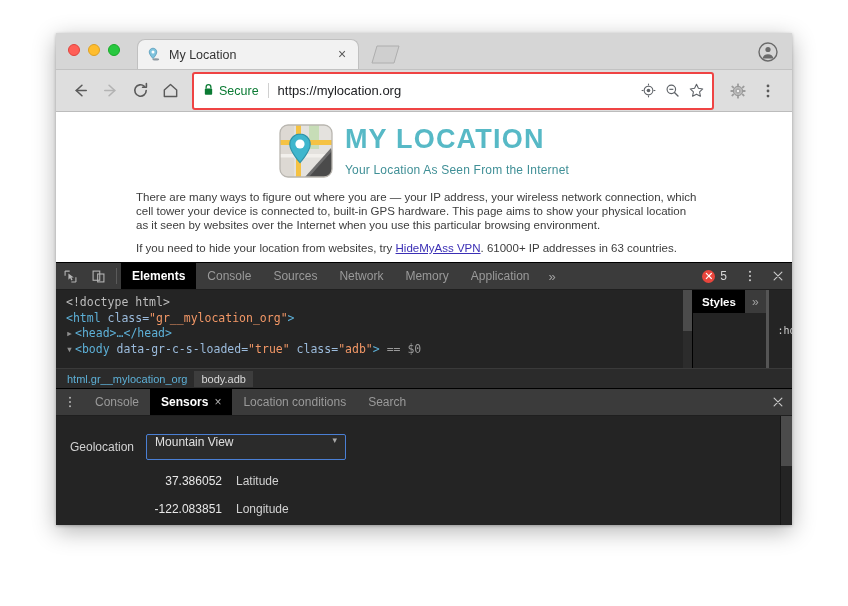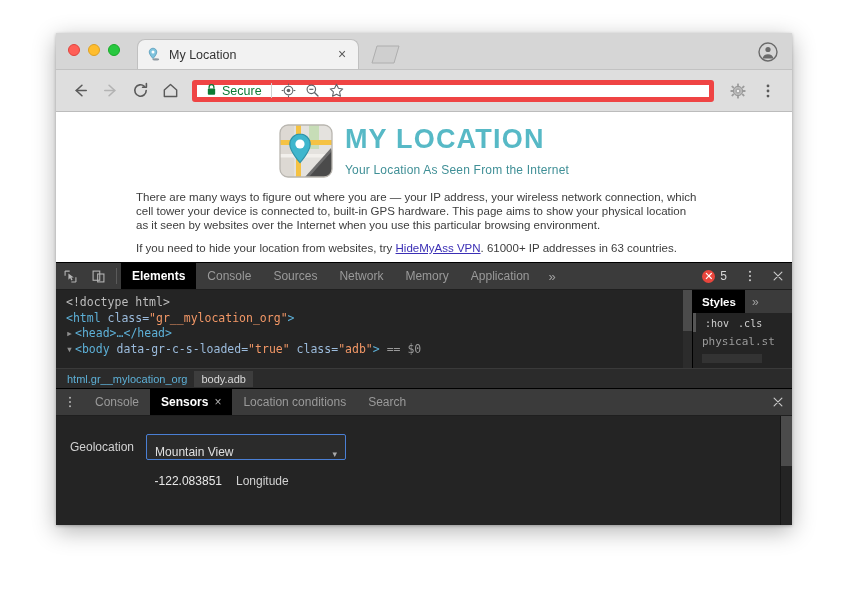--- a/index.html
+++ b/index.html
@@ -93,24 +93,24 @@
   .tb-btn {
     width: 28px; height: 28px;
     display: flex; align-items: center; justify-content: center;
     color: #5f6368;
     flex: 0 0 auto;
   }
   .tb-btn.disabled { color: #b3b3b3; }
 
   .omnibox {
     flex: 1;
-    height: 22px;
+    height: 38px;
     margin: 0 8px 0 6px;
     background: #fff;
-    border: 5px solid #ef4444;
+    border: 2px solid #ef4444;
     border-radius: 3px;
     display: flex;
     align-items: center;
     padding: 0 6px 0 9px;
     min-width: 0;
   }
   .secure-chip { display: flex; align-items: center; gap: 5px; flex: 0 0 auto; }
   .secure-text { color: #0b7b34; font-size: 12.5px; }
   .om-divider { width: 1px; height: 15px; background: #d0d0d0; margin: 0 9px; flex: 0 0 auto; }
   .om-url { font-size: 13px; color: #202124; flex: 1; white-space: nowrap; overflow: hidden; }
@@ -242,21 +242,20 @@
     position: absolute; top: 0; left: 0;
     width: 100%; height: 52%;
     background: #4b4b4b;
   }
 
   .styles-pane {
     flex: 0 0 100px;
     background: #242424;
     border-left: 1px solid #000;
     display: flex;
-    flex-direction: column;
     position: relative;
     overflow: hidden;
   }
   .styles-tabbar {
     height: 23px;
     background: #3b3b3b;
     display: flex;
     align-items: stretch;
     flex: 0 0 auto;
   }
@@ -337,21 +336,21 @@
     padding: 18px 0 0 14px;
     overflow: hidden;
   }
   .geo-row { display: flex; align-items: center; gap: 12px; }
   .geo-label { font-size: 12px; color: #d2d2d2; }
   .geo-select {
     width: 200px; height: 26px;
     background: #2b2b2b;
     border: 1px solid #4a7fd4;
     border-radius: 2px;
-    display: flex; align-items: flex-end;
+    display: flex; align-items: flex-start;
     padding: 0 8px;
     font-size: 12px;
     color: #e0e0e0;
   }
   .geo-select .val { flex: 1; }
   .geo-select .caret { color: #a9a9a9; font-size: 9px; }
 
   .coord-row {
     display: flex;
     align-items: center;
@@ -447,20 +446,21 @@
       <span class="secure-chip">
         <span>
           <svg viewBox="0 0 12 14" width="11" height="13">
             <path d="M3.4 6V4.3a2.6 2.6 0 0 1 5.2 0V6" fill="none" stroke="#0b7b34" stroke-width="1.4"></path>
             <rect x="2" y="6" width="8" height="6.6" rx="1" fill="#0b7b34"></rect>
           </svg>
         </span>
         <span class="secure-text">Secure</span>
       </span>
       <span class="om-divider"></span>
+      <span class="om-url">https://mylocation.org</span>
       <span class="om-icons">
         <span class="om-icon">
           <svg viewBox="0 0 18 18" width="15" height="15">
             <circle cx="9" cy="9" r="5.2" fill="none" stroke="#5f6368" stroke-width="1.3"></circle>
             <circle cx="9" cy="9" r="2.2" fill="#5f6368"></circle>
             <line x1="9" y1="0.8" x2="9" y2="3" stroke="#5f6368" stroke-width="1.3"></line>
             <line x1="9" y1="15" x2="9" y2="17.2" stroke="#5f6368" stroke-width="1.3"></line>
             <line x1="0.8" y1="9" x2="3" y2="9" stroke="#5f6368" stroke-width="1.3"></line>
             <line x1="15" y1="9" x2="17.2" y2="9" stroke="#5f6368" stroke-width="1.3"></line>
           </svg>
@@ -644,20 +644,24 @@
       <div class="sensors">
         <div class="geo-row">
           <span class="geo-label">Geolocation</span>
           <div class="geo-select">
             <span class="val">Mountain View</span>
             <span class="caret">▾</span>
           </div>
         </div>
 
         <div class="coord-row">
+          <span class="coord-val">37.386052</span>
+          <span class="coord-label">Latitude</span>
+        </div>
+        <div class="coord-row">
           <span class="coord-val">-122.083851</span>
           <span class="coord-label">Longitude</span>
         </div>
 
         <div class="drawer-scrollbar">
           <div class="thumb"></div>
         </div>
       </div>
     </div>
   </div>

